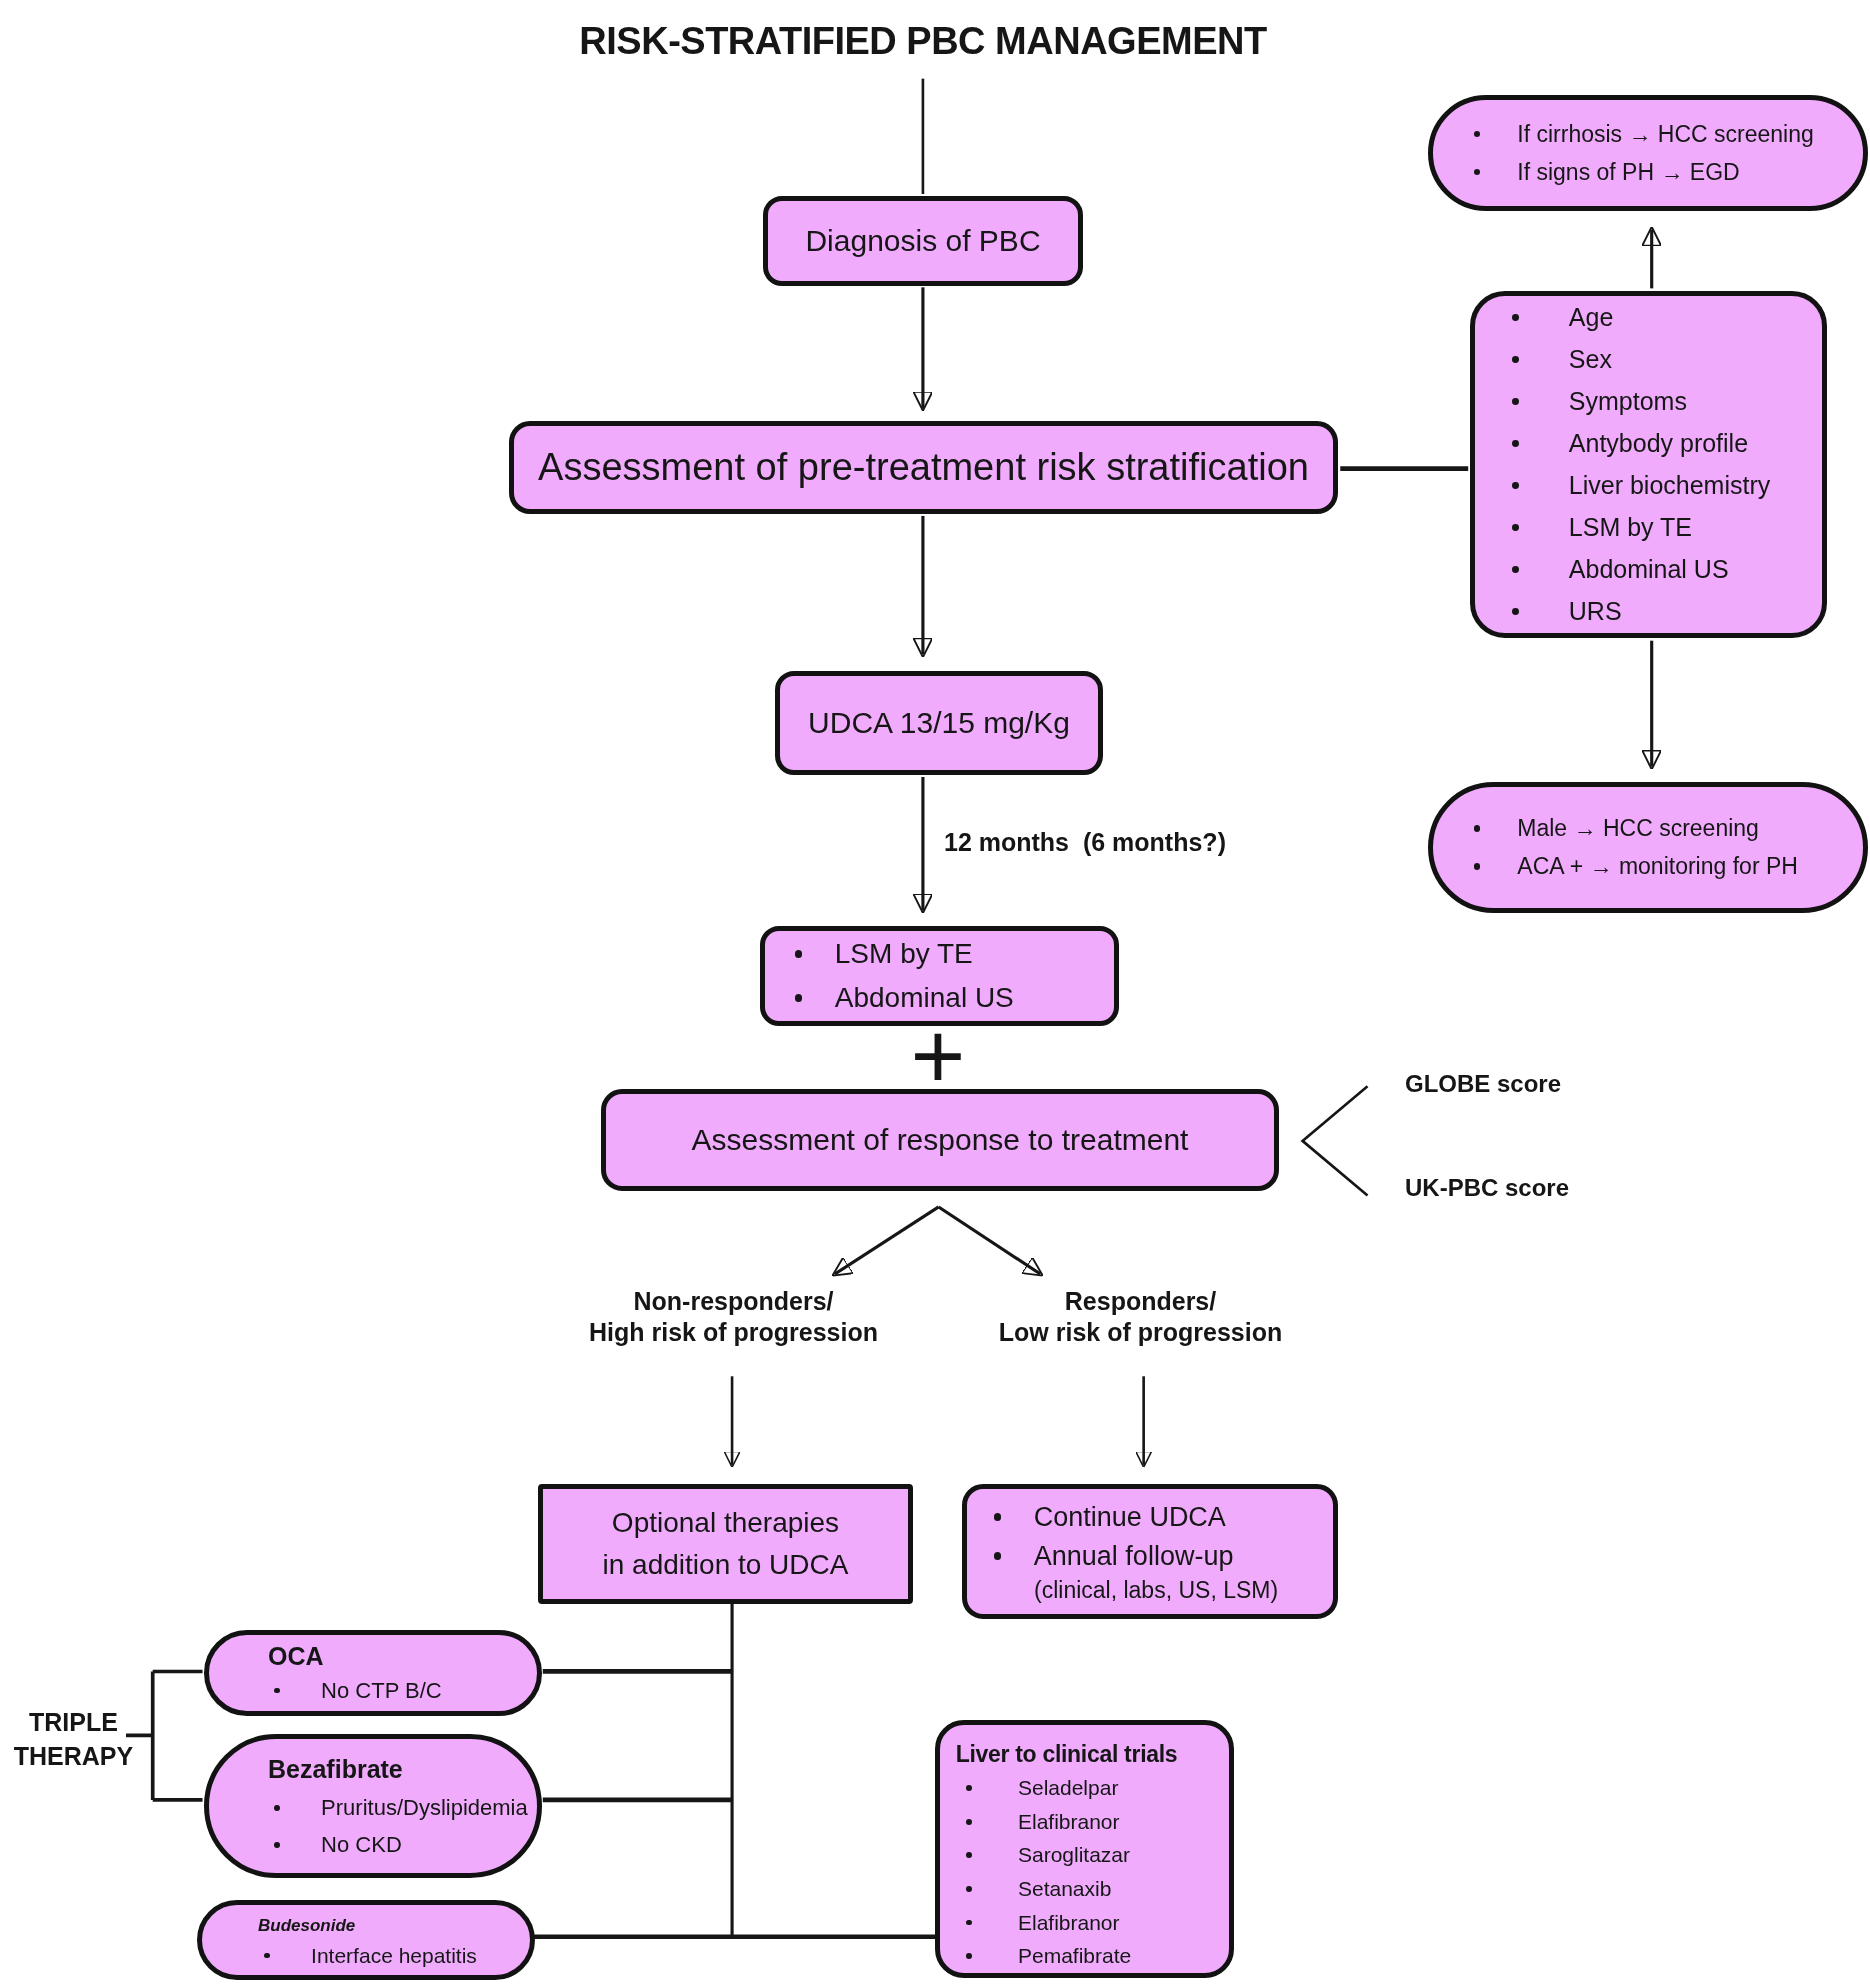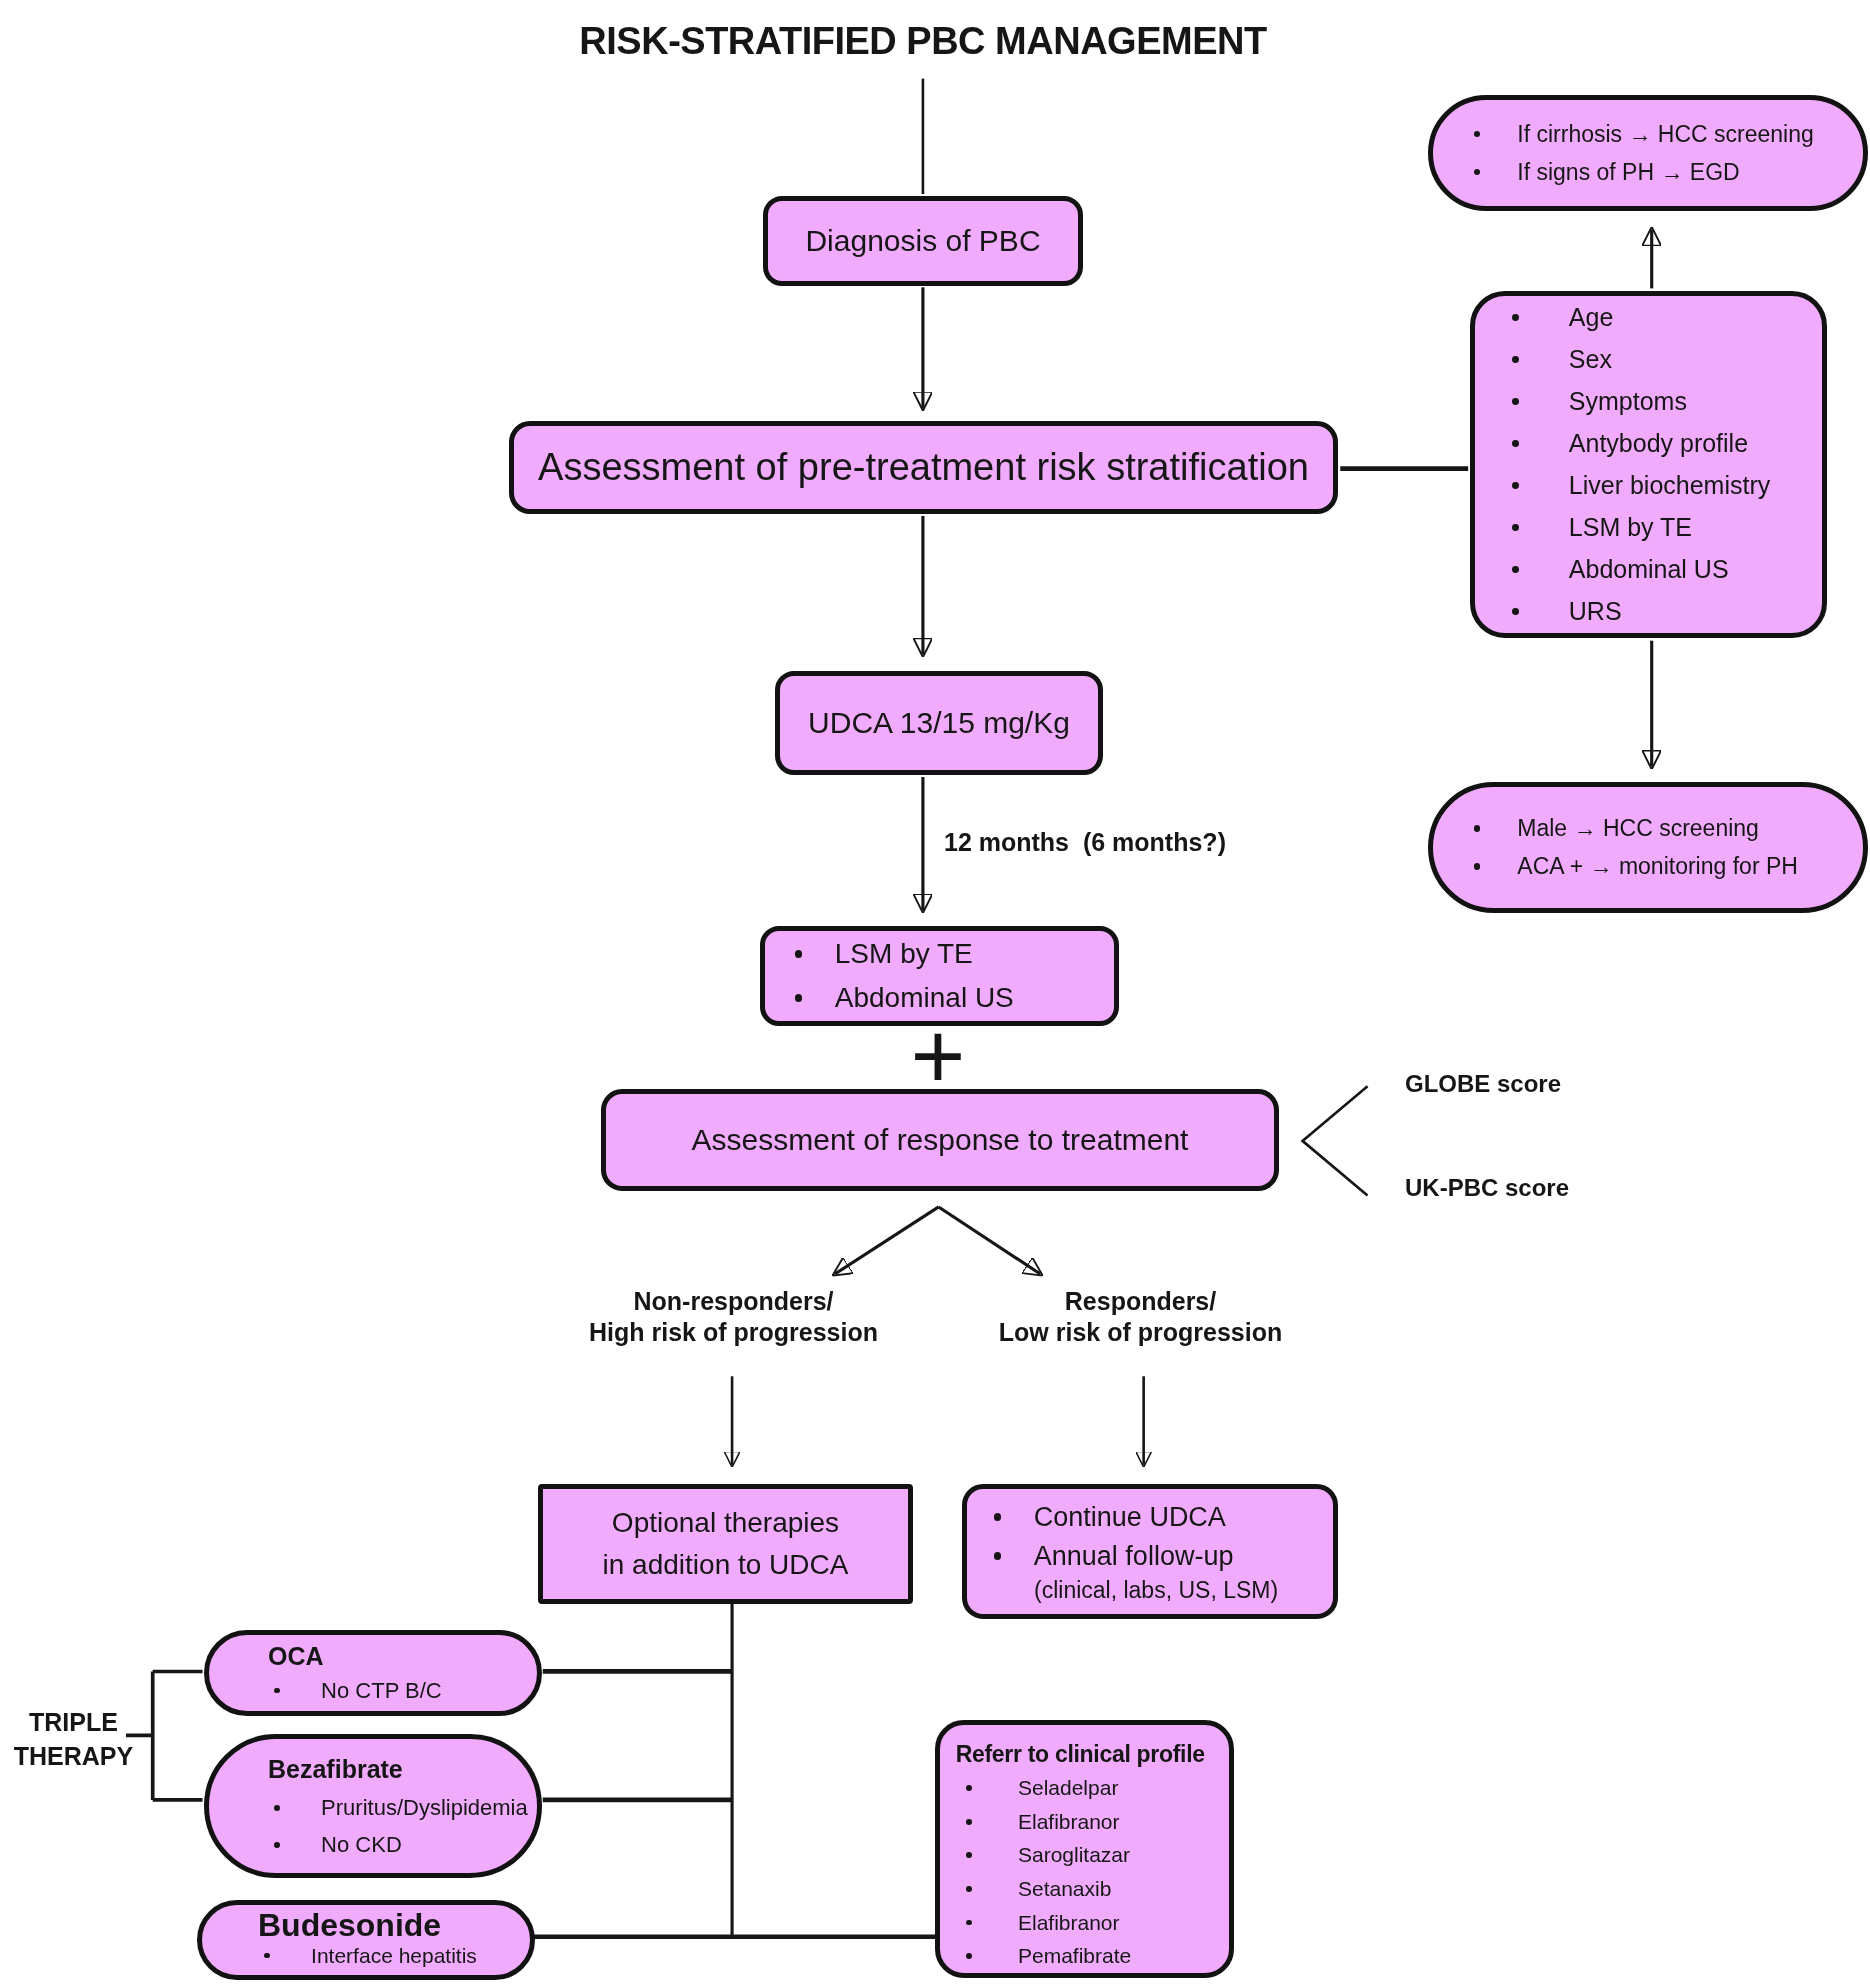--- a/index.html
+++ b/index.html
@@ -70,21 +70,21 @@
 
   .continue .row{height:39px;padding-left:27px;font-size:27px;}
   .continue .dot{width:7.3px;height:7.3px;margin-right:32.5px;}
   .continue .note{padding-left:67px;font-size:23px;height:30px;display:flex;align-items:center;}
 
   .pill-title{font-size:25px;font-weight:bold;height:35px;display:flex;align-items:center;}
   .pill .row{height:32.5px;font-size:22px;}
   .pill .dot{width:5.8px;height:5.8px;margin-right:41px;margin-left:6.3px;}
   .beza .pill-title{height:41px;}
   .beza .row{height:37px;}
-  .bude .pill-title{font-size:32px;height:31px;}
+  .bude .pill-title{font-size:17px;height:31px;font-style:italic;}
   .bude .row{height:29px;font-size:21px;}
 
   .referr-title{font-size:23px;font-weight:bold;letter-spacing:-0.3px;height:34px;
     display:flex;align-items:center;}
   .referr .row{height:35px;padding-left:10.5px;font-size:21px;}
   .referr .dot{width:5.8px;height:5.8px;margin-right:46px;}
 </style>
 </head>
 <body>
 
@@ -260,21 +260,21 @@
 
 <div class="box pill bude">
   <div class="pill-title">Budesonide</div>
   <div class="row">
     <span class="dot"></span>
     <span>Interface hepatitis</span>
   </div>
 </div>
 
 <div class="box referr">
-  <div class="referr-title">Referr to clinical profile</div>
+  <div class="referr-title">Liver to clinical trials</div>
   <div class="row">
     <span class="dot"></span>
     <span>Seladelpar</span>
   </div>
   <div class="row">
     <span class="dot"></span>
     <span>Elafibranor</span>
   </div>
   <div class="row">
     <span class="dot"></span>

